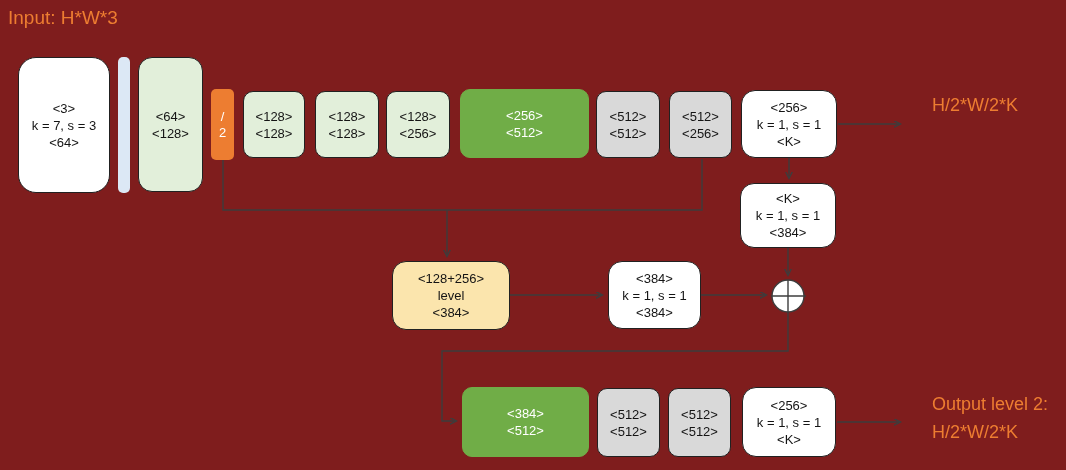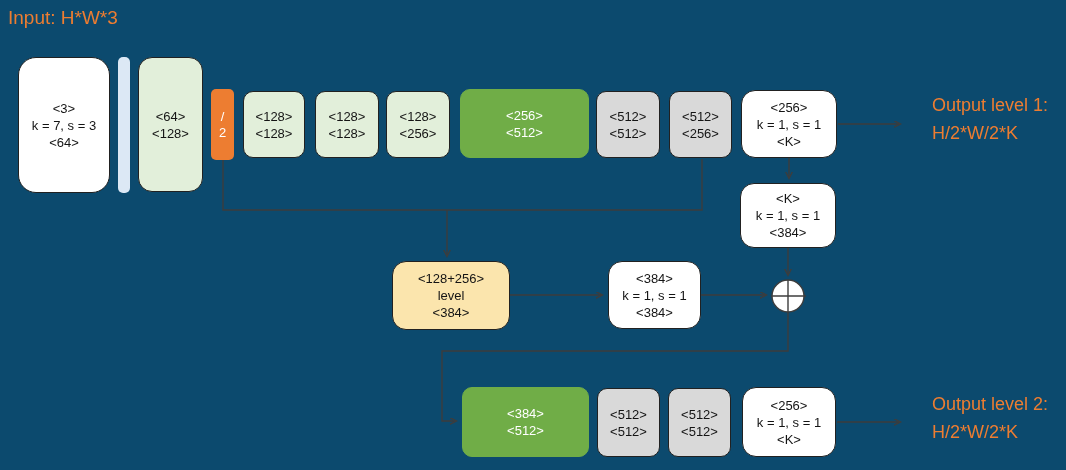--- a/index.html
+++ b/index.html
@@ -1,17 +1,17 @@
 <!DOCTYPE html>
 <html><head>
 <meta charset="utf-8">
 <style>
   html,body{margin:0;padding:0;background:#ffffff;}
   .stage{
-    position:relative;width:1066px;height:470px;background:#0c4a6e;
+    position:relative;width:1066px;height:470px;background:#7f1d1d;
     font-family:"Liberation Sans",sans-serif;overflow:hidden;
   }
   .conn{position:absolute;left:0;top:0;pointer-events:none;}
   .box{
     position:absolute;box-sizing:border-box;
     border:1.4px solid #212121;background:#ffffff;color:#141414;
     display:flex;flex-direction:column;align-items:center;justify-content:center;
     font-size:13px;line-height:17px;text-align:center;white-space:nowrap;
   }
   .box div{pointer-events:none;}
@@ -149,21 +149,20 @@
     <div>&lt;512&gt;</div>
   </div>
 
   <div class="box r14" style="left:742px;top:387px;width:94px;height:70px">
     <div>&lt;256&gt;</div>
     <div>k = 1, s = 1</div>
     <div>&lt;K&gt;</div>
   </div>
 
   <div class="outlabel" style="left:932px;top:91px">
-    <div>Output level 1:</div>
     <div>H/2*W/2*K</div>
   </div>
 
   <div class="outlabel" style="left:932px;top:390px">
     <div>Output level 2:</div>
     <div>H/2*W/2*K</div>
   </div>
 
 </div>
 

